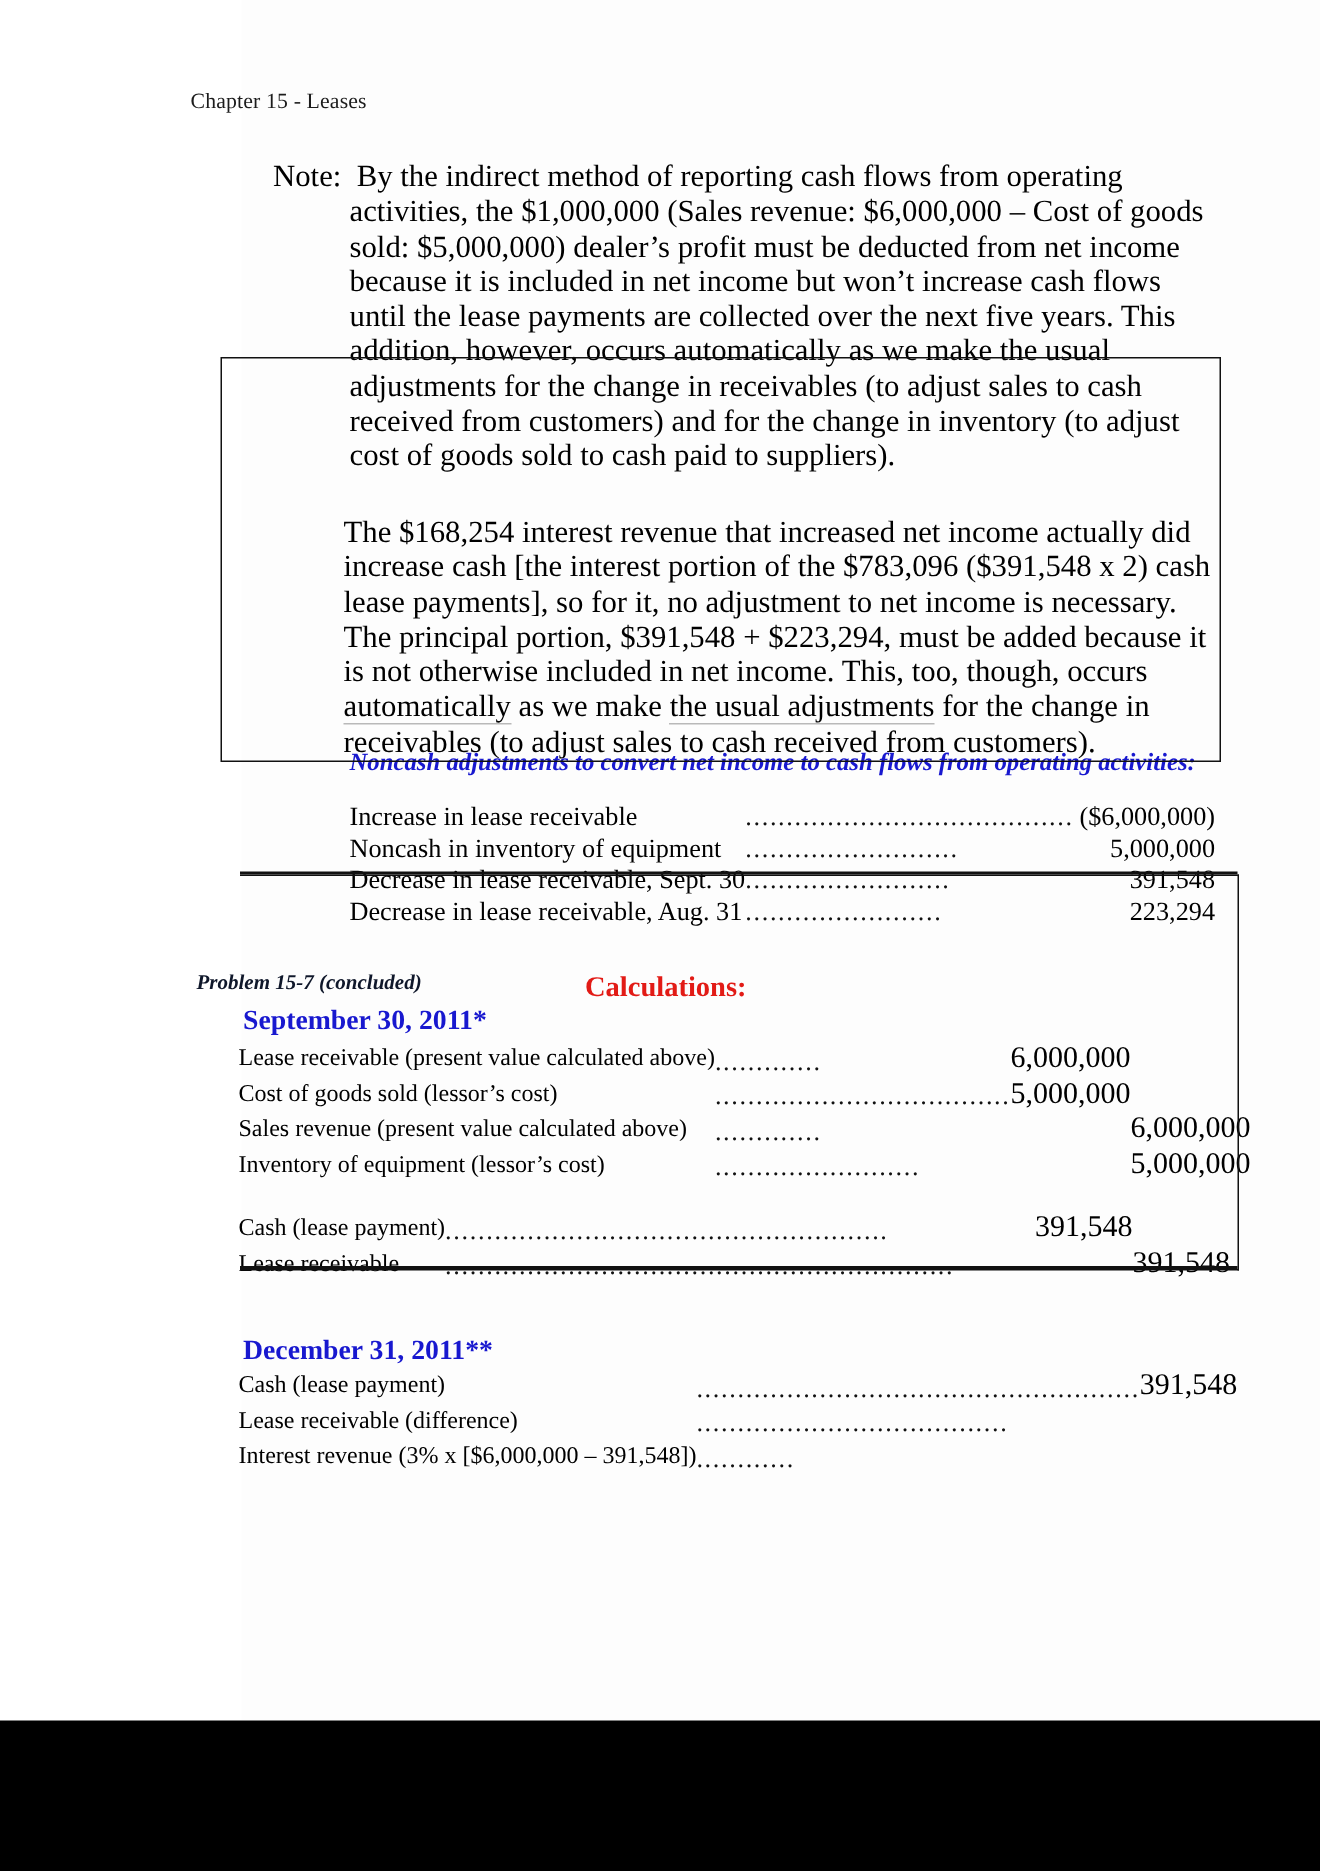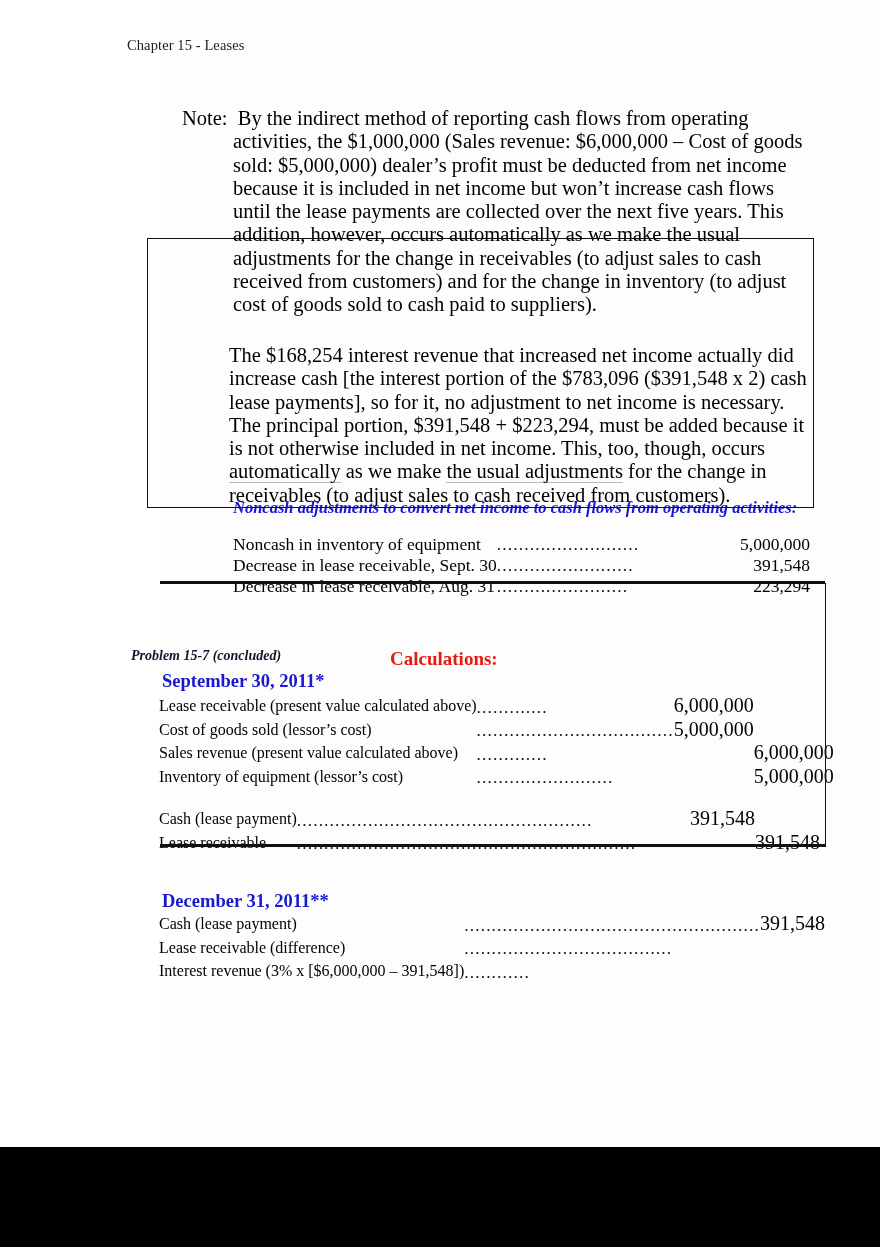--- a/index.html
+++ b/index.html
@@ -31,21 +31,21 @@
     position: absolute;
     left: 0;
     top: 1147px;
     width: 880px;
     height: 100px;
     background: #000000;
   }
   .chapter-header {
     position: absolute;
     left: 127px;
-    top: 37px;
+    top: 60px;
     font-size: 14.5px;
     letter-spacing: 0.1px;
     color: #1c1c1c;
   }
   
   .note-block {
     position: absolute;
     left: 178px;
     top: 103px;
     width: 642px;
@@ -187,20 +187,25 @@
   <div class="note-block">
     <p class="note-para"><span>Note:</span>&nbsp; <span>By the indirect method of reporting cash flows from operating activities, the $1,000,000 (Sales revenue: $6,000,000 – Cost of goods sold: $5,000,000) dealer’s profit must be deducted from net income because it is included in net income but won’t increase cash flows until the lease payments are collected over the next five years.  This addition, however, occurs automatically as we make the usual adjustments for the change in receivables (to adjust sales to cash received from customers) and for the change in inventory (to adjust cost of goods sold to cash paid to suppliers).</span></p>
     <div class="gap-line"></div>
     <p class="para-2"><span>The $168,254 interest revenue that increased net income actually did increase cash [the interest portion of the $783,096 ($391,548 x 2) cash lease payments], so for it, no adjustment to net income is necessary.  The principal portion, $391,548 + $223,294, must be added because it is not otherwise included in net income.  This, too, though, occurs </span><span class="u-art">automatically</span><span> as we make </span><span class="u-art">the usual adjustments</span><span> for the change in receivables (to adjust sales to cash received from customers).</span></p>
   </div>
 
   <div class="noncash-head">Noncash adjustments to convert net income to cash flows from operating activities:</div>
 
   <table class="acct-table" id="tbl-noncash">
     <tbody>
+        <tr>
+      <td class="cell-label lab">Increase in lease receivable</td>
+      <td class="leader">........................................</td>
+      <td class="cell-amt amt">($6,000,000)</td>
+    </tr>
     <tr>
       <td class="cell-label lab">Noncash in inventory of equipment</td>
       <td class="leader">..........................</td>
       <td class="cell-amt amt">5,000,000</td>
     </tr>
     <tr>
       <td class="cell-label lab">Decrease in lease receivable, Sept. 30</td>
       <td class="leader">.........................</td>
       <td class="cell-amt amt">391,548</td>
     </tr>

